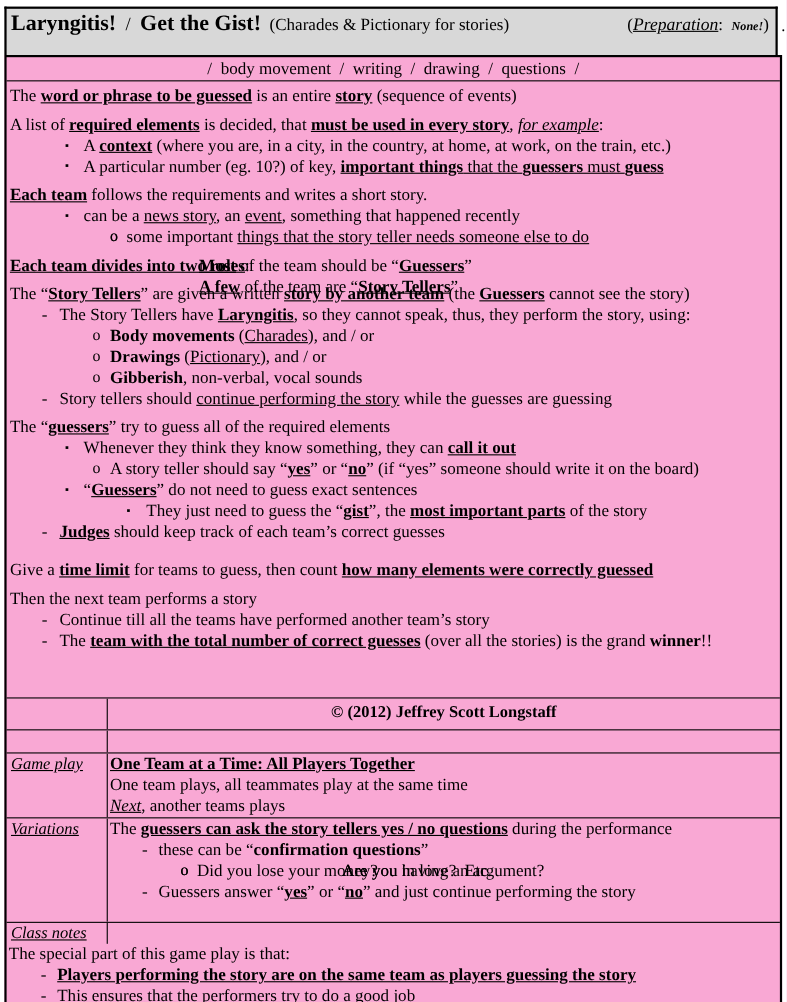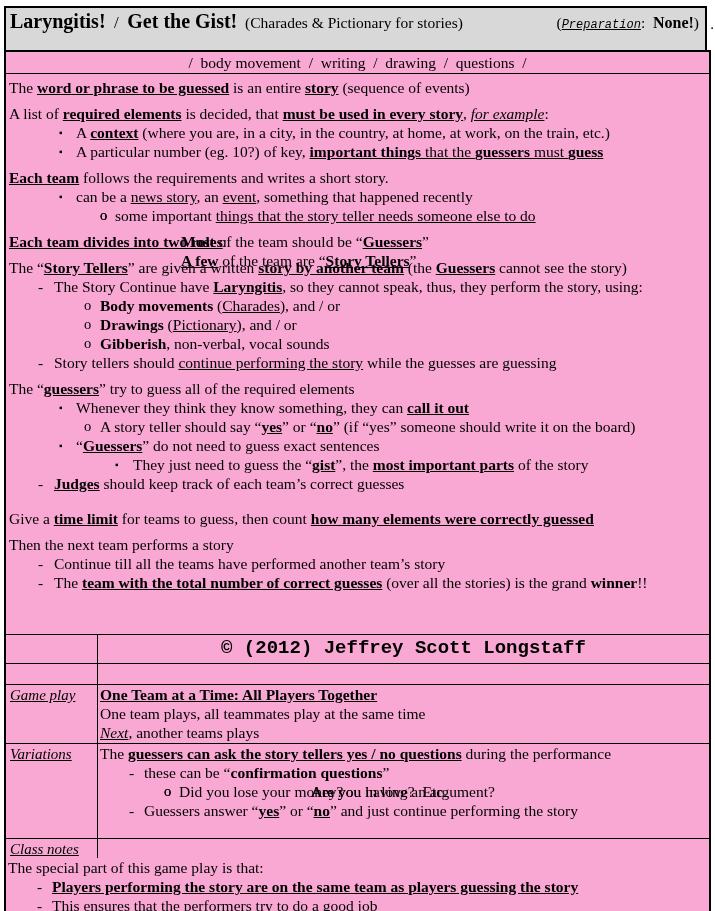--- a/index.html
+++ b/index.html
@@ -15,40 +15,40 @@
     height:44px;
     border:2px solid #000;border-bottom:none;
     background:#d8d8d8;
     display:flex;justify-content:space-between;align-items:baseline;
     padding:2px 6px 0 4px;
   }
   .titlebar span{white-space:pre;}
   .t1{font-size:20px;font-weight:bold;}
   .t2{font-size:17px;}
   .t3{font-size:15.5px;}
-  .t3iu{font-size:12px;font-style:italic;text-decoration:underline;font-family:Liberation Mono, monospace;}
-  .t3b{font-size:16px;font-weight:bold;}
+  .t3iu{font-size:16px;font-style:italic;text-decoration:underline;}
+  .t3b{font-size:11px;font-weight:bold;font-style:italic;}
   .stray-dot{position:absolute;top:16px;right:1px;font-size:15px;}
   
   .doc{
     box-sizing:border-box;
     margin:0 4px;
     border:2px solid #000;
     background:#f9a8d4;
   }
   .row{box-sizing:border-box;border-bottom:1px solid #000;overflow:hidden;}
   .row:last-child{border-bottom:none;flex-direction:column;}
   .subtitle-row{height:22px;line-height:21px;text-align:center;white-space:pre;}
   .main-cell{height:561px;padding:4px 2px 0 3px;}
   
   .trow{display:flex;}
   .lcell{box-sizing:border-box;width:92px;border-right:1px solid #000;padding:1px 1px 0 4px;flex:none;}
   .rcell{flex:1;padding:0 2px 0 2px;overflow:hidden;}
   .row-copy{height:29px;}
-  .row-copy .rcell{text-align:center;line-height:27px;font-size:19px;font-family:Liberation Mono, monospace;}
+  .row-copy .rcell{text-align:center;line-height:27px;font-size:15px;}
   .row-blank{height:21px;}
   .row-game{height:59px;}
   .row-var{height:95px;}
   .row-class{height:80px;}
   .label{font-style:italic;text-decoration:underline;font-size:15px;}
   
   .ln{position:relative;line-height:19px;}
   .ln .mk{position:absolute;top:0;}
   .dash{padding-left:45px;}  .dash>.mk{left:29px;}
   .sq{padding-left:67px;}    .sq>.mk{left:50px;font-size:10px;}
@@ -86,21 +86,21 @@
       <div class="ln p g1"><span><span>A list of </span><span class="bu">required elements</span><span> is decided, that </span><span class="bu">must be used in every story</span><span>, </span><span class="iu">for example</span><span>:</span></span></div>
       <div class="ln sq"><span class="mk">▪</span><span><span>A </span><span class="bu">context</span><span> (where you are, in a city, in the country, at home, at work, on the train, etc.)</span></span></div>
       <div class="ln sq"><span class="mk">▪</span><span><span>A particular number (eg. 10?) of key, </span><span class="bu">important things</span><span class="u"> that the </span><span class="bu">guessers</span><span class="u"> must </span><span class="bu">guess</span></span></div>
       <div class="ln p g1"><span><span class="bu">Each team</span><span> follows the requirements and writes a short story.</span></span></div>
       <div class="ln sq"><span class="mk">▪</span><span><span>can be a </span><span class="u">news story</span><span>, an </span><span class="u">event</span><span>, something that happened recently</span></span></div>
       <div class="ln o"><span class="mk">o</span></div>
       <div class="ln o"><span class="mk">o</span><span><span>some important </span><span class="u">things that the story teller needs someone else to do</span></span></div>
       <div class="ln tab g1"><span><span class="bu">Each team divides into two roles</span><span>:</span></span><span class="part2"><span class="bu">Most</span><span> of the team should be “</span><span class="bu">Guessers</span><span>”</span></span></div>
       <div class="ln tab"><span></span><span class="part2"><span class="bu">A few</span><span> of the team are “</span><span class="bu">Story Tellers</span><span>”</span></span></div>
       <div class="ln p g1"><span><span>The “</span><span class="bu">Story Tellers</span><span>” are given a written </span><span class="bu">story by another team</span><span> (the </span><span class="bu">Guessers</span><span> cannot see the story)</span></span></div>
-      <div class="ln dash"><span class="mk">-</span><span><span>The Story Continue have </span><span class="bu">Laryngitis</span><span>, so they cannot speak, thus, they perform the story, using:</span></span></div>
+      <div class="ln dash"><span class="mk">-</span><span><span>The Story Tellers have </span><span class="bu">Laryngitis</span><span>, so they cannot speak, thus, they perform the story, using:</span></span></div>
       <div class="ln o2"><span class="mk">o</span><span><span class="b">Body movements</span><span> (</span><span class="u">Charades</span><span>), and / or</span></span></div>
       <div class="ln o2"><span class="mk">o</span><span><span class="b">Drawings</span><span> (</span><span class="u">Pictionary</span><span>), and / or</span></span></div>
       <div class="ln o2"><span class="mk">o</span><span><span class="b">Gibberish</span><span>, non-verbal, vocal sounds</span></span></div>
       <div class="ln dash"><span class="mk">-</span><span><span>Story tellers should </span><span class="u">continue performing the story</span><span> while the guesses are guessing</span></span></div>
       <div class="ln p g1"><span><span>The “</span><span class="bu">guessers</span><span>” try to guess all of the required elements</span></span></div>
       <div class="ln sq"><span class="mk">▪</span><span><span>Whenever they think they know something, they can </span><span class="bu">call it out</span></span></div>
       <div class="ln o2"><span class="mk">o</span><span><span>A story teller should say “</span><span class="bu">yes</span><span>” or “</span><span class="bu">no</span><span>” (if “yes” someone should write it on the board)</span></span></div>
       <div class="ln sq"><span class="mk">▪</span><span><span>“</span><span class="bu">Guessers</span><span>” do not need to guess exact sentences</span></span></div>
       <div class="ln sq3"><span class="mk">▪</span><span><span>They just need to guess the “</span><span class="bu">gist</span><span>”, the </span><span class="bu">most important parts</span><span> of the story</span></span></div>
       <div class="ln dash"><span class="mk">-</span><span><span class="bu">Judges</span><span> should keep track of each team’s correct guesses</span></span></div>

